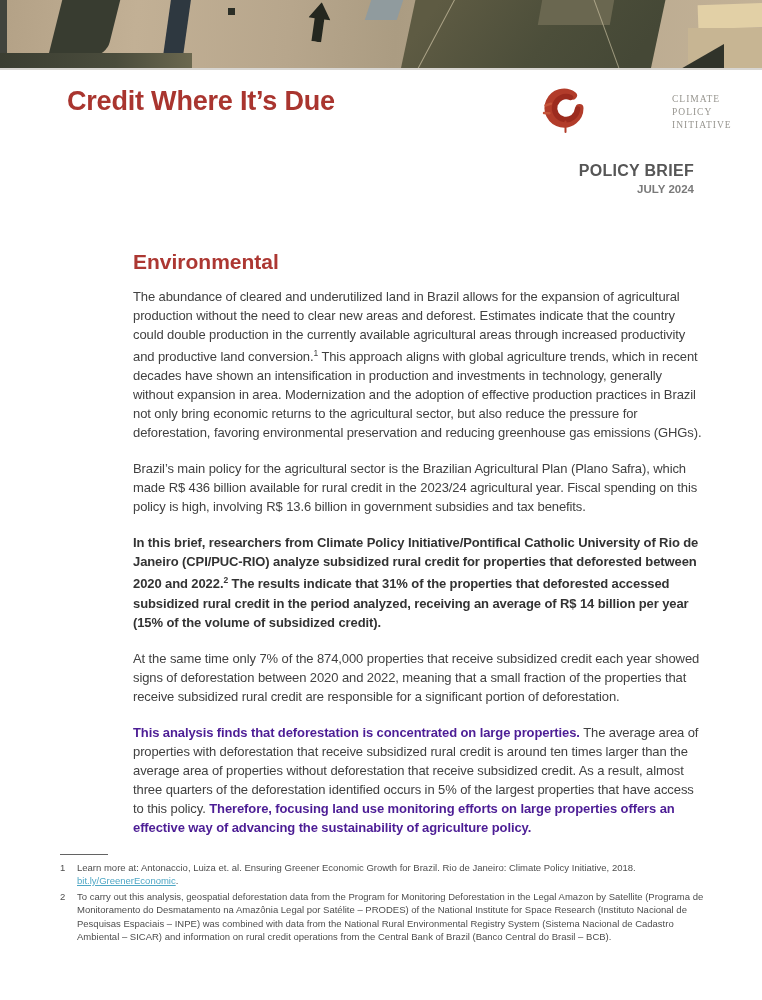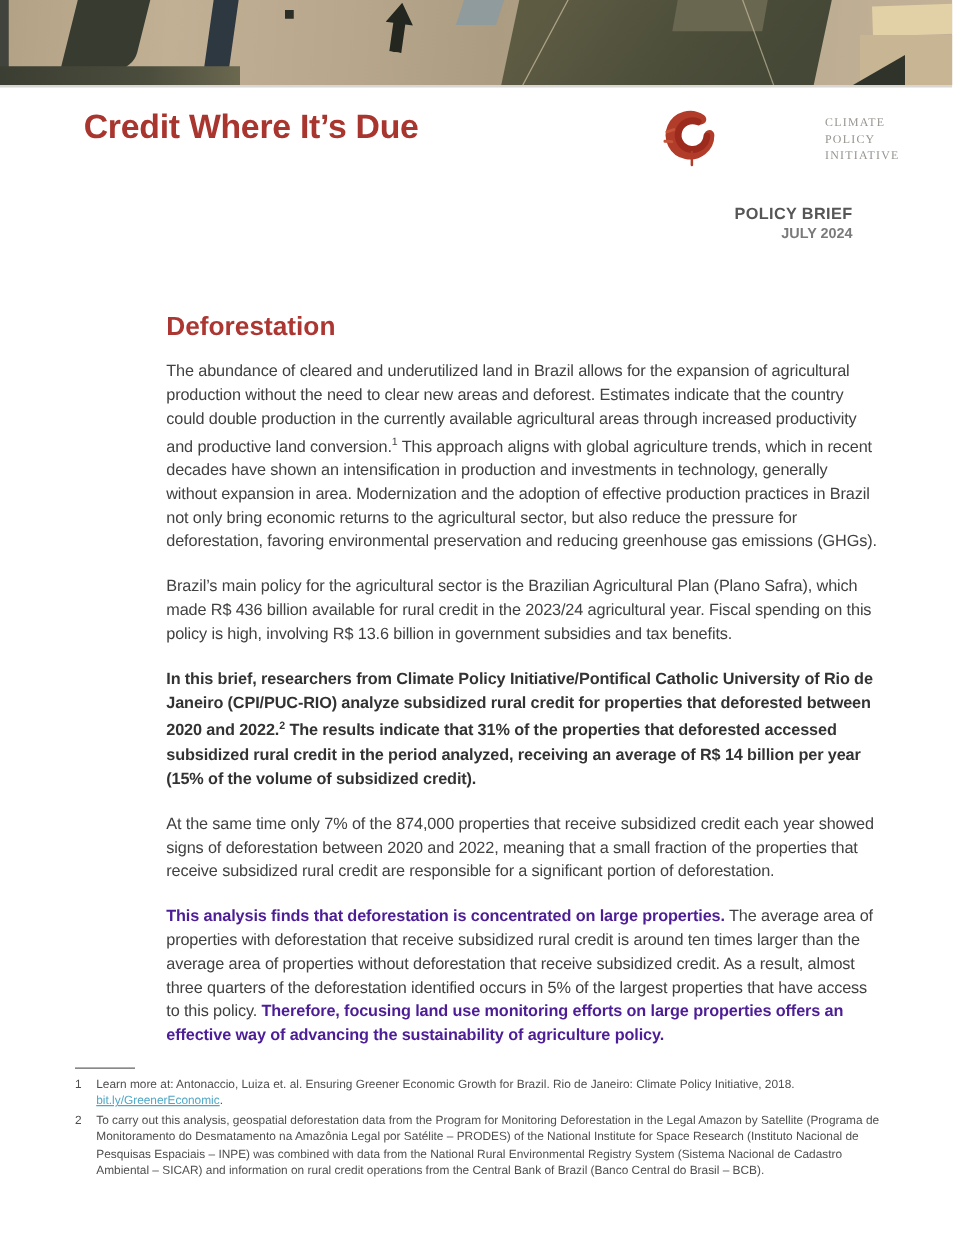--- a/index.html
+++ b/index.html
@@ -27,34 +27,34 @@
   .bp-blue { left:368px; top:0; width:32px; height:20px; background:#909b9e; transform:skewX(-18deg); }
   .bp-olive1 { left:408px; top:-8px; width:250px; height:86px; background:linear-gradient(118deg,#5e5b43 10%,#4c4e3a 55%,#454836 90%); transform:skewX(-12deg); }
   .bp-olive2 { left:540px; top:0; width:72px; height:25px; background:#6a6750; transform:skewX(-10deg); }
   .bp-gold { left:698px; top:4px; width:70px; height:24px; background:#e2d0a6; transform:rotate(-2deg); }
   .bp-beige { left:688px; top:28px; width:80px; height:44px; background:#c7b593; }
   .bp-tri { left:672px; top:44px; width:52px; height:30px; background:#30332a; clip-path:polygon(0 100%,100% 0,100% 100%); }
   .bp-line1 { left:430px; top:-10px; width:1px; height:110px; background:#cfc3a5; transform:rotate(28deg); opacity:.7; }
   .bp-line2 { left:610px; top:-10px; width:1px; height:110px; background:#d6cbab; transform:rotate(-20deg); opacity:.6; }
 
   
-  .masthead { position:absolute; top:86px; left:67px; right:80px; height:150px; }
+  .masthead { position:absolute; top:86px; left:67px; right:68px; height:150px; }
   .report-title { font-size:27px; line-height:30px; font-weight:bold; color:#a9352f; letter-spacing:-.2px; }
   .report-subtitle { font-size:26px; line-height:33px; font-weight:400; color:#b2443d; margin-top:5px; letter-spacing:-.2px; }
 
   .brandblock { position:absolute; top:2px; right:0; width:152px; }
   .logos { display:flex; align-items:flex-start;gap:36px; }
   .cpi-mark { flex:none; }
   .logo-divider { width:1px; height:44px; background:#cccccc; margin:2px 7px 0 5px; }
   .cpi-text { font-family:"Liberation Serif", serif; font-size:9.5px; line-height:13px; letter-spacing:1px; color:#97958f; padding-top:5px; }
   .puc { margin-left:4px; text-align:center; width:36px; }
   .puc-label { font-family:"Liberation Serif", serif; font-size:11px; font-weight:bold; color:#4f4f4f; letter-spacing:1px; margin-top:1px; }
   .puc-sub { font-size:4.5px; color:#c89a3a; letter-spacing:1px; }
   .brief-meta { text-align:right; margin-top:16px; }
-  .brief-type { font-size:13px; font-weight:bold; color:#565656; letter-spacing:.3px; }
+  .brief-type { font-size:16px; font-weight:bold; color:#565656; letter-spacing:.3px; }
   .brief-date { font-size:11.5px; color:#7a7a7a; margin-top:3px;font-weight:bold; }
 
   
   .content { position:absolute; top:250px; left:133px; width:570px; }
   .section-heading { font-size:21px; font-weight:bold; color:#ac3732; margin-bottom:13px; }
   .para { font-size:13px; line-height:19px; color:#414141; margin-bottom:17px; letter-spacing:-.1px; }
   .para.bold { font-weight:bold; color:#333333; }
   .seg-b { font-weight:bold; color:#4c1d95; }
   .seg-i { }
   .para sup, .fn-text sup { font-size:8.5px; }
@@ -130,21 +130,21 @@
         </div>
       </div>
       <div class="brief-meta">
         <div class="brief-type">POLICY BRIEF</div>
         <div class="brief-date">JULY 2024</div>
       </div>
     </div>
   </div>
 
   <div class="content">
-    <h3 class="section-heading">Deforestation</h3>
+    <h3 class="section-heading">Environmental</h3>
     <p class="para"><span>The abundance of cleared and underutilized land in Brazil allows for the expansion of agricultural production without the need to clear new areas and deforest. Estimates indicate that the country could double production in the currently available agricultural areas through increased productivity and productive land conversion.</span><sup>1</sup><span> This approach aligns with global agriculture trends, which in recent decades have shown an intensification in production and investments in technology, generally without expansion in area. Modernization and the adoption of effective production practices in Brazil not only bring economic returns to the agricultural sector, but also reduce the pressure for deforestation, favoring environmental preservation and reducing greenhouse gas emissions (GHGs).</span></p>
     <p class="para"><span>Brazil’s main policy for the agricultural sector is the Brazilian Agricultural Plan (</span><span class="seg-i">Plano Safra</span><span>), which made R$ 436 billion available for rural credit in the 2023/24 agricultural year. Fiscal spending on this policy is high, involving R$ 13.6 billion in government subsidies and tax benefits.</span></p>
     <p class="para bold"><span>In this brief, researchers from Climate Policy Initiative/Pontifical Catholic University of Rio de Janeiro (CPI/PUC-RIO) analyze subsidized rural credit for properties that deforested between 2020 and 2022.</span><sup>2</sup><span> The results indicate that 31% of the properties that deforested accessed subsidized rural credit in the period analyzed, receiving an average of R$ 14 billion per year (15% of the volume of subsidized credit).</span></p>
     <p class="para"><span>At the same time only 7% of the 874,000 properties that receive subsidized credit each year showed signs of deforestation between 2020 and 2022, meaning that a small fraction of the properties that receive subsidized rural credit are responsible for a significant portion of deforestation.</span></p>
     <p class="para"><span class="seg-b">This analysis finds that deforestation is concentrated on large properties.</span><span> The average area of properties with deforestation that receive subsidized rural credit is around ten times larger than the average area of properties without deforestation that receive subsidized credit. As a result, almost three quarters of the deforestation identified occurs in 5% of the largest properties that have access to this policy. </span><span class="seg-b">Therefore, focusing land use monitoring efforts on large properties offers an effective way of advancing the sustainability of agriculture policy.</span></p>
 
     <div class="footnotes">
       <div class="fn-rule"></div>
       <div class="fn-row">
         <span class="fn-num">1</span>

